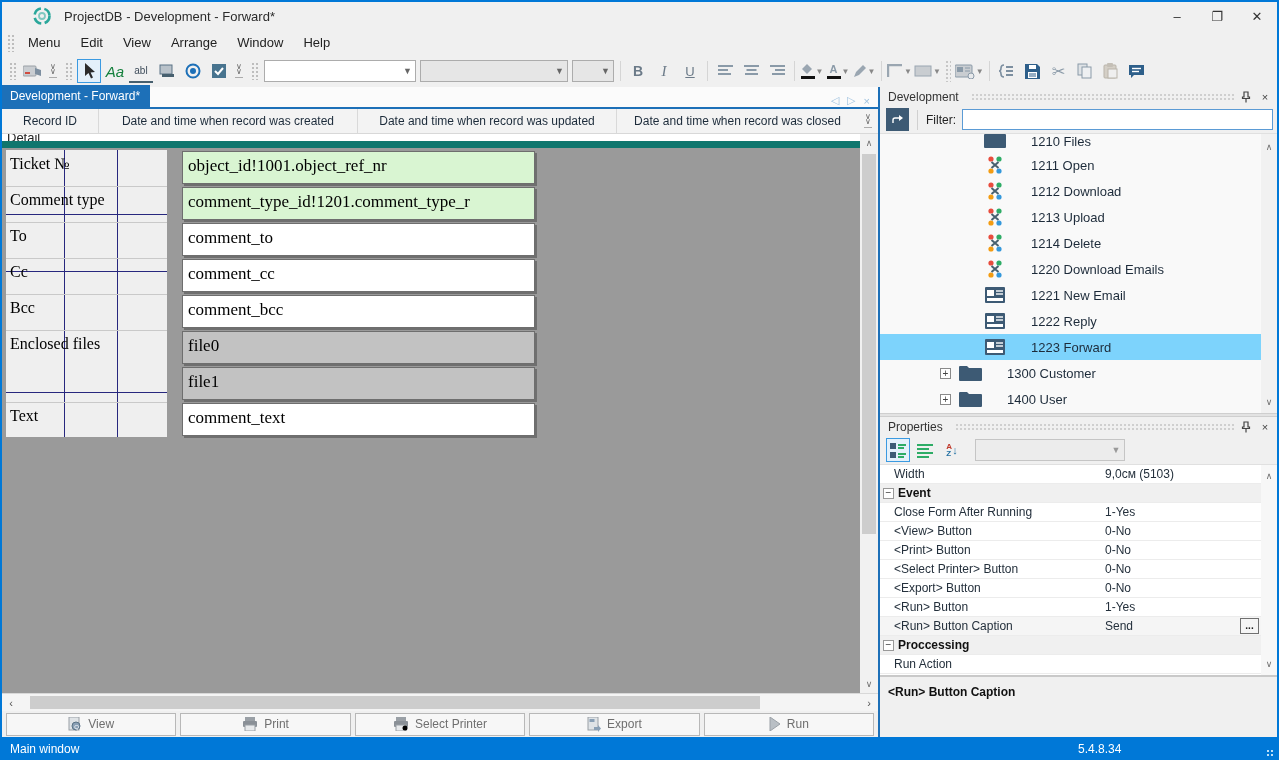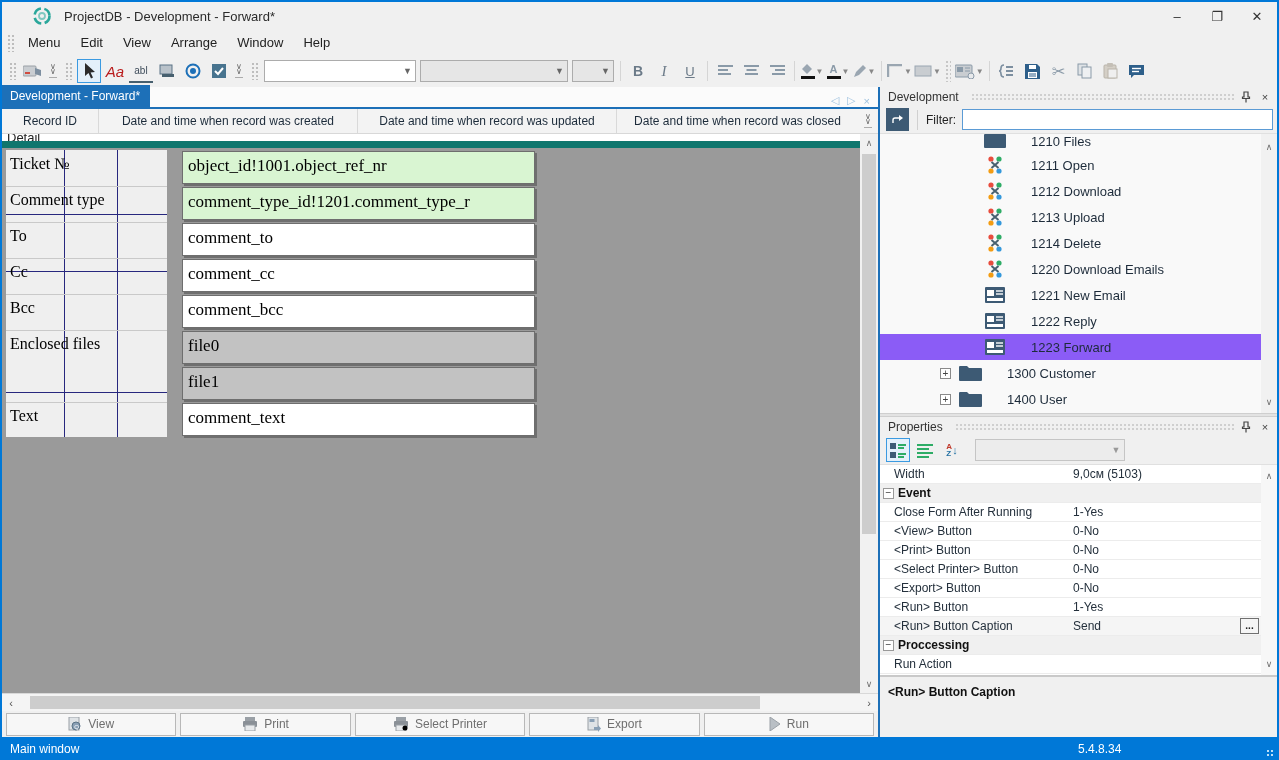--- a/index.html
+++ b/index.html
@@ -88,21 +88,21 @@
 
   .filter-row { height:28px; display:flex; align-items:center; flex:0 0 auto; padding:0 2px 0 6px; border-bottom:1px solid #e0e0e0; }
   .nav-btn { width:23px; height:23px; background:#3d5a74; color:#fff; display:flex; align-items:center; justify-content:center; font-size:12px; }
   .filter-sep { width:1px; height:20px; background:#d0d0d0; margin:0 8px; }
   .filter-label { font-size:12px; color:#222; margin-right:6px; }
   .filter-input { flex:1; height:21px; border:1px solid #5b9bd5; background:#fff; margin-right:2px; font-size:12px; padding:0 4px; outline:none; }
 
   .tree { flex:0 0 279px; background:#f9f9f9; position:relative; overflow:hidden; }
   .tree-scroll { position:absolute; right:0; top:0; bottom:0; width:16px; background:#f1f1f1; }
   .trow { height:26px; display:flex; align-items:center; font-size:13px; color:#1d2b3a; position:relative; }
-  .trow.selected { background:#8b5cf6; }
+  .trow.selected { background:#7dd3fc; }
   .trow .ticon { position:absolute; width:24px; display:flex; justify-content:center; }
   .trow .tlabel { position:absolute; white-space:nowrap; }
   .indent-child .ticon { left:103px; } .indent-child .tlabel { left:151px; }
   .indent-parent .ticon { left:78px; } .indent-parent .tlabel { left:127px; }
   .expander { position:absolute; left:60px; width:11px; height:11px; border:1px solid #8a8a8a; background:#fff; color:#444;
     font-size:10px; line-height:9px; text-align:center; }
 
   .splitter { height:4px; background:#e3e3e3; border-top:1px solid #cfcfcf; border-bottom:1px solid #cfcfcf; flex:0 0 auto; }
 
   .props-toolbar { height:28px; display:flex; align-items:center; padding-left:6px; gap:3px; flex:0 0 auto; }
@@ -110,21 +110,21 @@
   .ptb.active { border:1px solid #3b9ae1; background:#e4f0fa; }
   .sort-icon { font-size:8px; font-weight:bold; line-height:7px; display:flex; align-items:center; }
   .sort-letters { display:flex; flex-direction:column; }
   .sort-a { color:#c0392b; } .sort-z { color:#2471a3; }
   .sort-arrow { color:#2471a3; font-size:11px; }
   .props-combo { width:150px; height:22px; background:#ececec; border:1px solid #c5c5c5; display:flex; align-items:center; margin-left:8px; }
 
   .prop-grid { flex:1 1 auto; background:#fff; position:relative; overflow:hidden; border-top:1px solid #e0e0e0; }
   .prow { height:19px; display:flex; align-items:center; border-bottom:1px solid #ececec; position:relative; }
   .prow .pname { position:absolute; left:14px; color:#24303c; white-space:nowrap; }
-  .prow .pvalue { position:absolute; left:193px; color:#24303c; white-space:nowrap; }
+  .prow .pvalue { position:absolute; left:225px; color:#24303c; white-space:nowrap; }
   .prow.category { background:#f0f0f0; font-weight:bold; }
   .prow.category .pname { left:18px; color:#111; }
   .collapse-box { position:absolute; left:3px; top:4px; width:11px; height:11px; border:1px solid #999; background:#fff;
     font-size:10px; line-height:8px; text-align:center; font-weight:normal; color:#333; }
   .prow.selected { background:#f5f5f5; }
   .ellipsis-btn { position:absolute; right:18px; top:1px; width:19px; height:16px; background:#f5f5f5; border:1px solid #707070;
     font-weight:bold; font-size:10px; line-height:13px; text-align:center; color:#222; }
   .grid-scroll { position:absolute; right:0; top:0; bottom:0; width:16px; background:#f7f7f7; }
 
   .prop-desc { flex:0 0 62px; border-top:2px solid #c9c9c9; background:#f0f0f0; padding:8px 0 0 8px; }
@@ -180,21 +180,21 @@
         <span>∨</span>
         <span>∨</span>
         <span>—</span>
       </div>
     <div class="grip"></div>
     <div class="tb active">
       <svg width="13" height="16" viewBox="0 0 13 16">
           <path d="M2 0 L2 13 L5.5 10 L8 15.5 L10 14.5 L7.6 9.4 L12 9 Z" fill="#2b2b2b"></path>
         </svg>
     </div>
-    <div class="tb" style="font-style:italic; font-size:15px; color:#b91c1c;">Aa</div>
+    <div class="tb" style="font-style:italic; font-size:15px; color:#15803d;">Aa</div>
     <div class="tb" style="font-size:10px; color:#3e4c5a; border-bottom:2px solid #47606f;">abl</div>
     <div class="tb">
       <svg width="16" height="14" viewBox="0 0 16 14">
           <rect x="1" y="1" width="12" height="9" fill="#b9c2ca" stroke="#5a7285"></rect>
           <rect x="3" y="10" width="12" height="3" fill="#47606f"></rect>
         </svg>
     </div>
     <div class="tb">
       <svg width="16" height="16" viewBox="0 0 16 16">
           <circle cx="8" cy="8" r="6.5" fill="none" stroke="#1d70b8" stroke-width="2"></circle>

